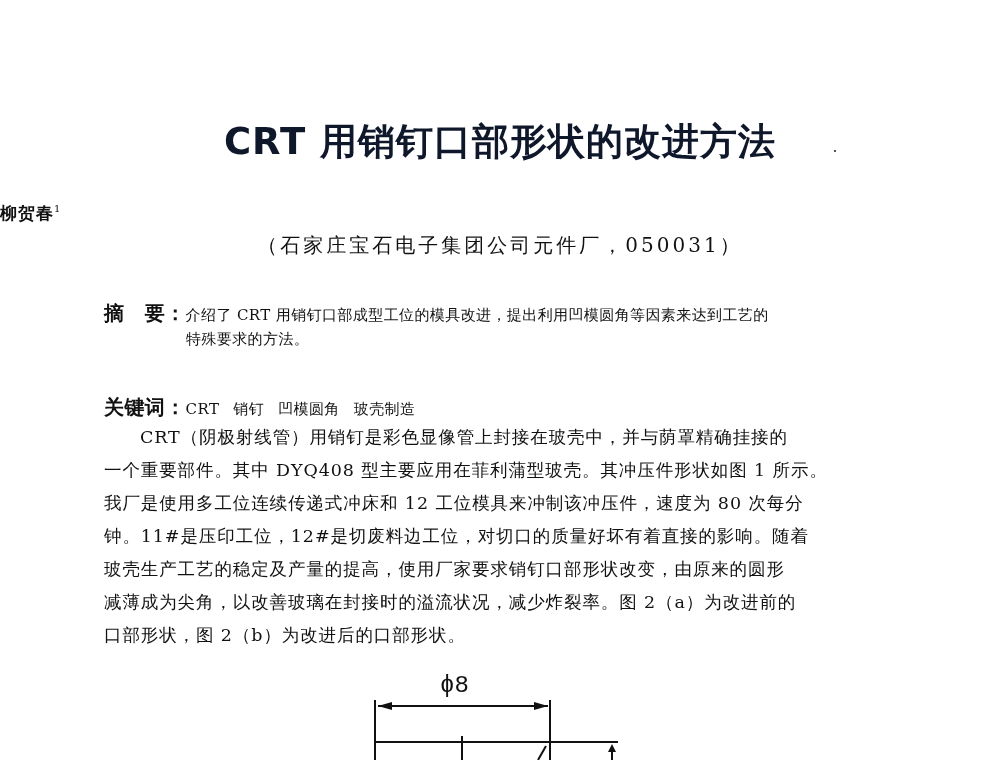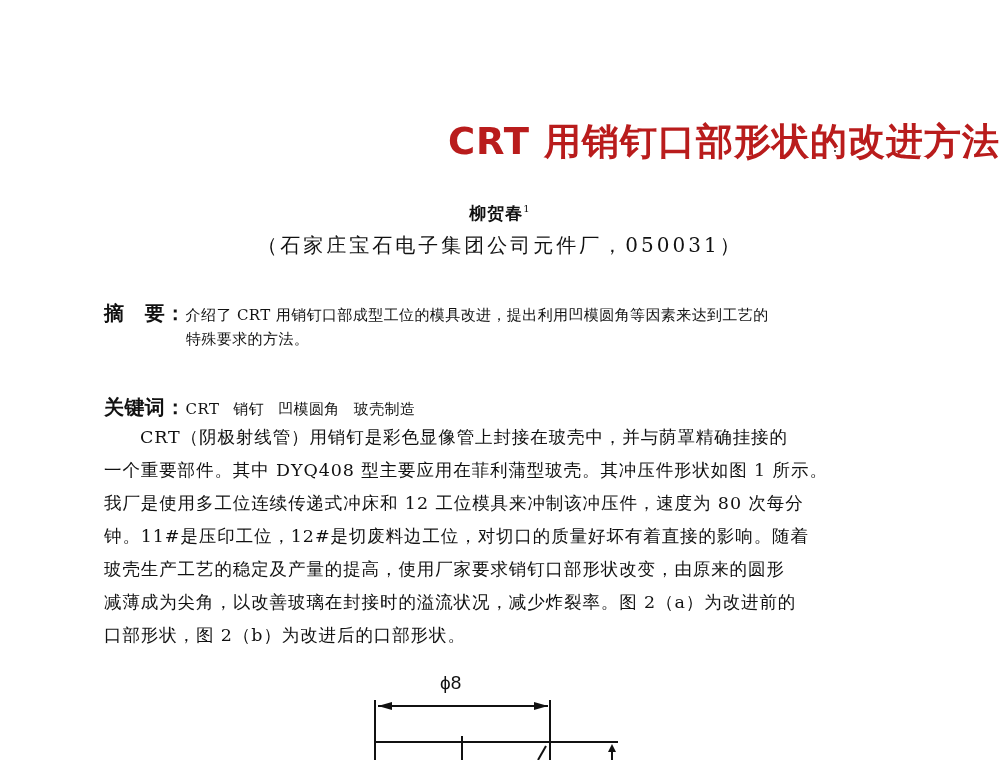--- a/index.html
+++ b/index.html
@@ -3,26 +3,26 @@
 <meta charset="utf-8">
 <style>
   html, body { margin: 0; padding: 0; }
   body {
     width: 1000px; height: 760px; overflow: hidden; background: #ffffff;
     position: relative; color: #111;
     font-family: "DejaVu Serif", "Liberation Serif", serif;
   }
   .abs { position: absolute; white-space: nowrap; }
   #title {
-    left: 0; width: 1000px; top: 117px; text-align: right;
+    left: 0; width: 1000px; top: 117px; text-align: center;
     font-family: "DejaVu Sans", "Liberation Sans", sans-serif;
-    font-weight: bold; font-size: 37px; letter-spacing: 1px; color: #b91c1c;
+    font-weight: bold; font-size: 37px; letter-spacing: 1px; color: #0f172a;
   }
   #author {
-    left: 0; width: 1000px; top: 202px; text-align: center;
+    left: 0; width: 1000px; top: 202px; 
     font-size: 17px; font-weight: bold; letter-spacing: 1px;
   }
   #author sup { font-size: 10px; font-weight: normal; }
   #affil {
     left: 0; width: 1000px; top: 232px; text-align: center;
     font-size: 20px; letter-spacing: 3px;
   }
   .absrow { left: 104px; font-size: 15px; letter-spacing: 0.4px; }
   .absrow b { font-family: "DejaVu Sans", "Liberation Sans", sans-serif; font-size: 20px; }
   #abs1 { top: 300px; }
@@ -50,21 +50,21 @@
 <div id="kw" class="abs absrow"><b>关键词：</b><span>CRT</span><span class="kwsp"></span><span>销钉</span><span class="kwsp"></span><span>凹模圆角</span><span class="kwsp"></span><span>玻壳制造</span></div>
 
 <div class="abs para" style="top:425px; left:140px;">CRT（阴极射线管）用销钉是彩色显像管上封接在玻壳中，并与荫罩精确挂接的</div>
 <div class="abs para" style="top:458px;">一个重要部件。其中 DYQ408 型主要应用在菲利蒲型玻壳。其冲压件形状如图 1 所示。</div>
 <div class="abs para" style="top:491px;text-align:right;">我厂是使用多工位连续传递式冲床和 12 工位模具来冲制该冲压件，速度为 80 次每分</div>
 <div class="abs para" style="top:524px;">钟。11#是压印工位，12#是切废料边工位，对切口的质量好坏有着直接的影响。随着</div>
 <div class="abs para" style="top:557px;">玻壳生产工艺的稳定及产量的提高，使用厂家要求销钉口部形状改变，由原来的圆形</div>
 <div class="abs para" style="top:590px;">减薄成为尖角，以改善玻璃在封接时的溢流状况，减少炸裂率。图 2（a）为改进前的</div>
 <div class="abs para" style="top:623px;">口部形状，图 2（b）为改进后的口部形状。</div>
 
-<div class="abs" style="left:440px; top:672px; font-size:19px; font-family:Liberation Sans, sans-serif;">ϕ8</div>
+<div class="abs" style="left:440px; top:672px; font-size:24px; font-family:Liberation Mono, monospace;">ϕ8</div>
 
 <svg class="abs" style="left:0; top:0;" width="1000" height="760">
   <g stroke="#111" stroke-width="2" fill="none">
     <line x1="375" y1="700" x2="375" y2="760"></line>
     <line x1="550" y1="700" x2="550" y2="760"></line>
     <line x1="378" y1="706" x2="548" y2="706"></line>
     <line x1="375" y1="742" x2="618" y2="742"></line>
     <line x1="462" y1="736" x2="462" y2="760"></line>
     <line x1="538" y1="760" x2="546" y2="746"></line>
     <line x1="612" y1="750" x2="612" y2="760"></line>

